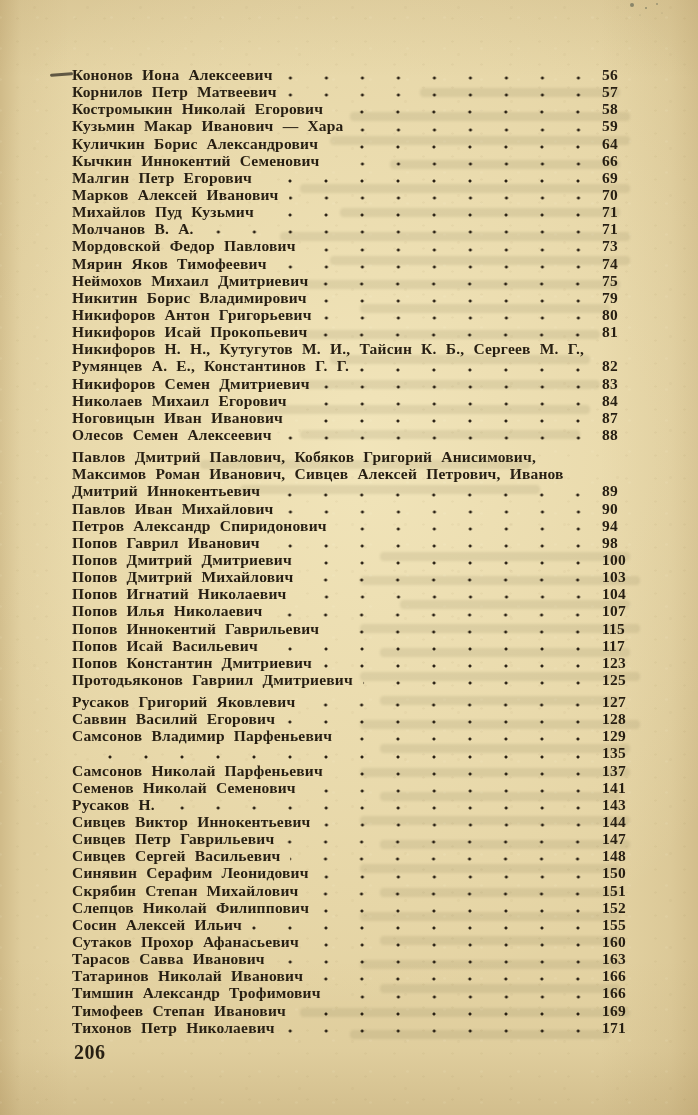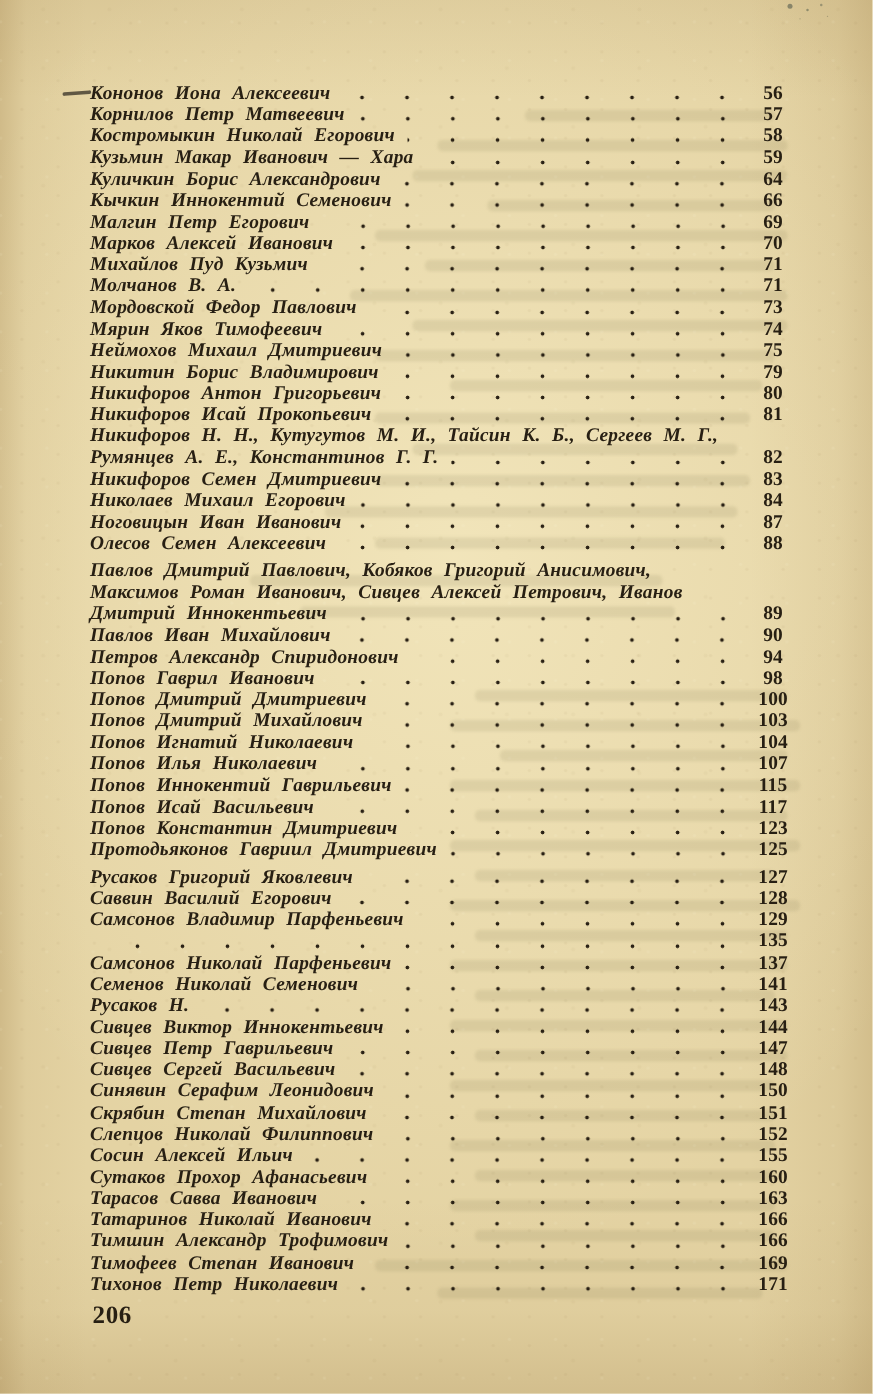--- a/index.html
+++ b/index.html
@@ -39,28 +39,28 @@
     background:rgba(58,70,62,.5);
     box-shadow:14px 3px 0 -1px rgba(58,70,62,.45), 25px -1px 0 -1px rgba(58,70,62,.38),
                8px 10px 0 -1.5px rgba(58,70,62,.33), 30px 8px 0 -1.5px rgba(48,60,54,.3);
   }
   .content{
     position:absolute;left:72px;top:66px;width:563px;
     color:#271f13;font-weight:700;font-size:15.5px;letter-spacing:.2px;
   }
   .entry.gap{margin-top:5px;}
   .line{display:flex;height:17.15px;line-height:17.15px;}
-  .nm{white-space:pre;word-spacing:5px;flex:0 0 auto;font-style:italic;}
+  .nm{white-space:pre;word-spacing:5px;flex:0 0 auto;}
   .leader{
     flex:1 1 auto;margin:0 6px 0 10px;
     background-image:radial-gradient(circle, #2a2115 1.25px, rgba(0,0,0,0) 1.8px);
     background-size:36px 4px;background-repeat:repeat-x;
     background-position:right 0 bottom 3px;
   }
-  .pg{flex:0 0 auto;width:33px;text-align:center;}
+  .pg{flex:0 0 auto;width:33px;text-align:left;}
   .folio{
     position:absolute;left:74px;top:1041px;
     color:#271f13;font-weight:700;font-size:20px;letter-spacing:.5px;
   }
 </style>
 </head>
 <body>
 
 <div class="page">
   <div class="texture"></div>

